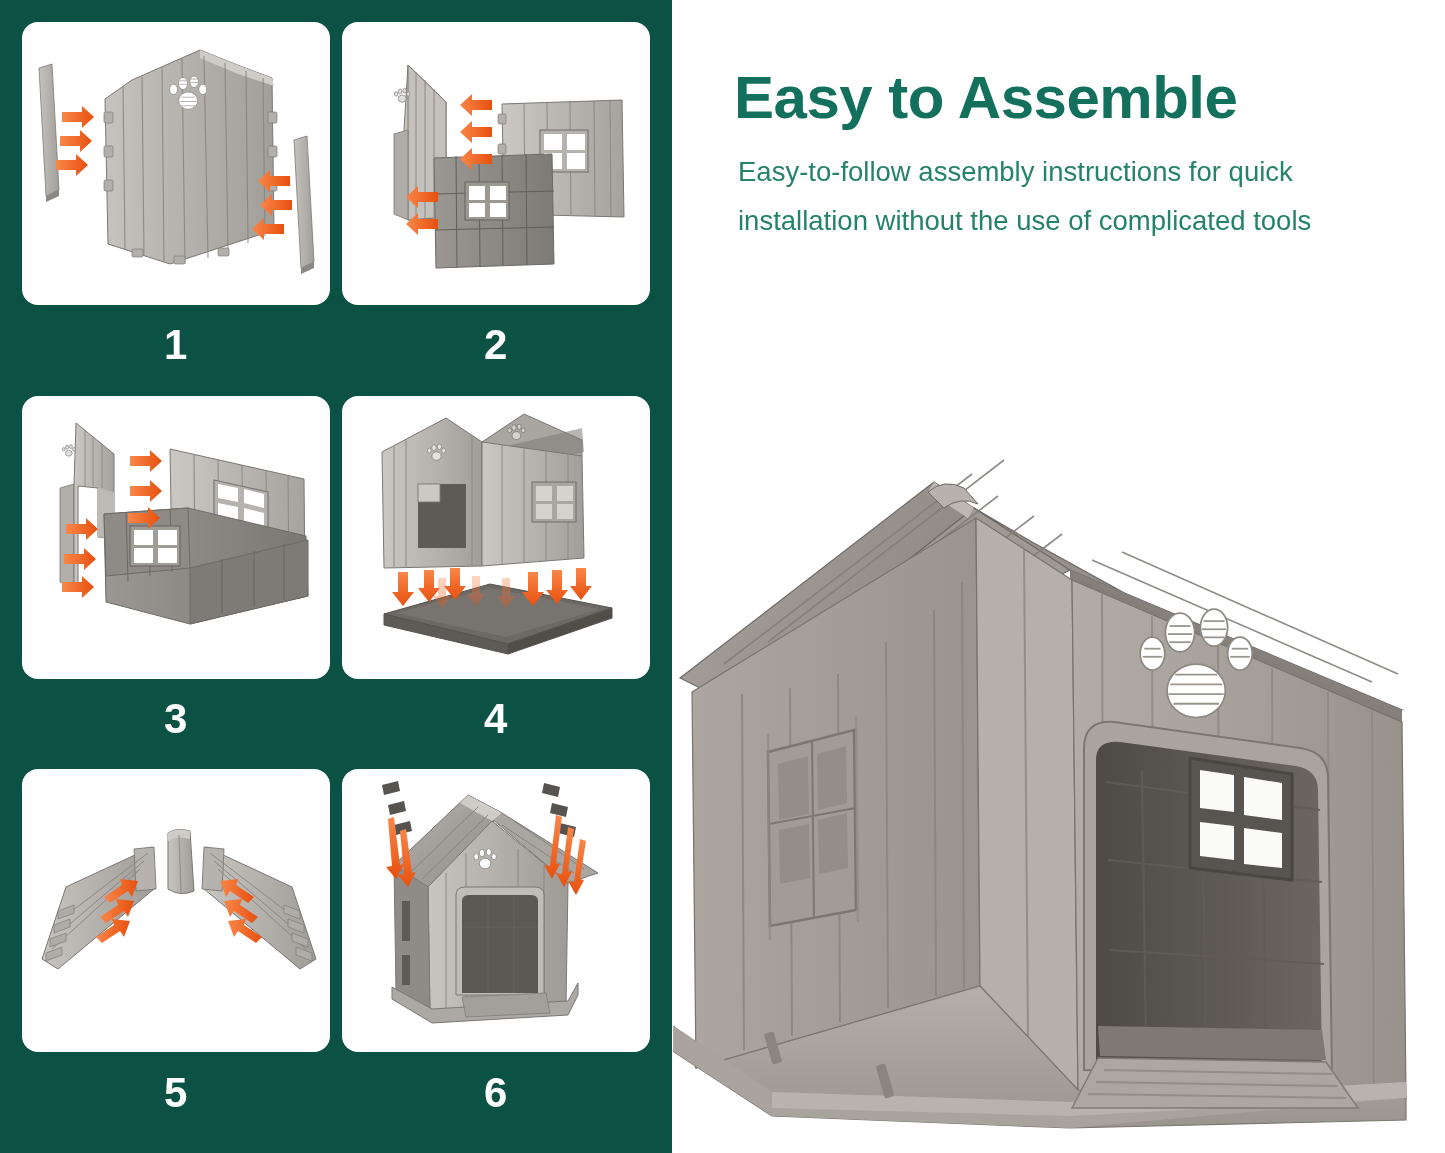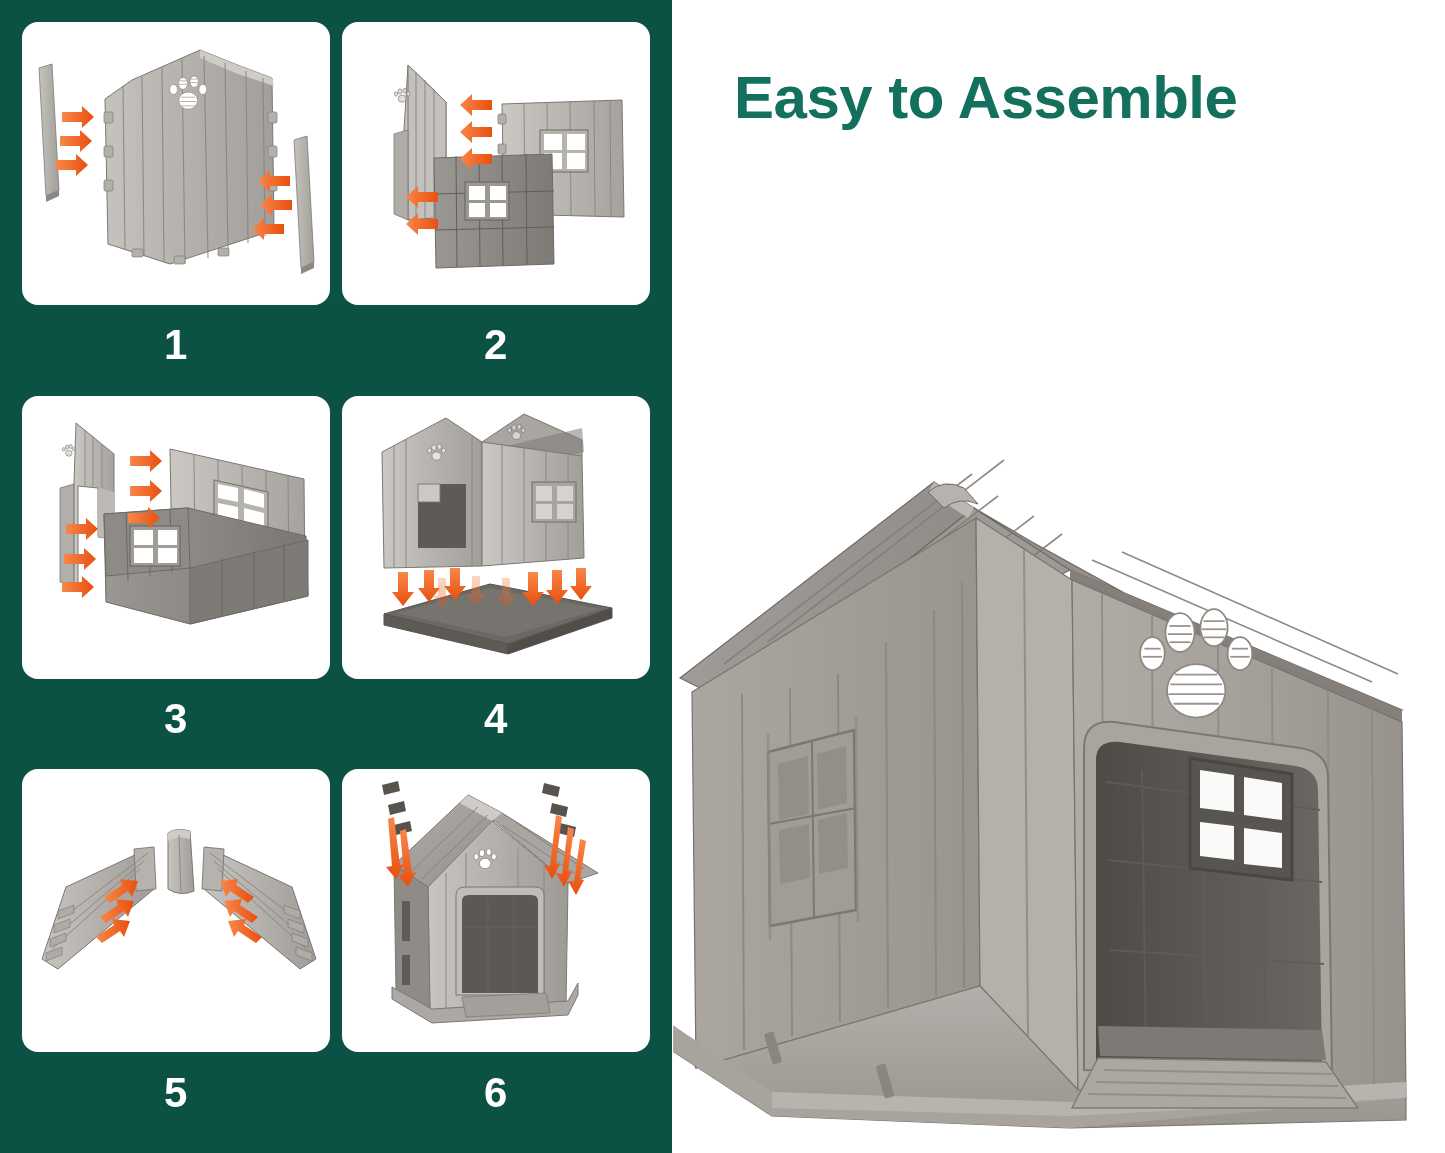--- a/index.html
+++ b/index.html
@@ -572,20 +572,21 @@
           </svg>
         </div>
         <div class="step-num">6</div>
       </div>
 
     </div>
   </div>
 
   <div class="right-col">
     <div class="headline">Easy to Assemble</div>
+    <div class="subtext">Easy-to-follow assembly instructions for quick installation without the use of complicated tools</div>
 
     <svg class="hero" viewBox="0 0 773 700">
       <defs>
         <linearGradient id="hRoofL" x1="0" y1="0" x2="1" y2="0.4">
           <stop offset="0" stop-color="#A9A49F"></stop>
             <stop offset="1" stop-color="#8E8984"></stop>
         </linearGradient>
         <linearGradient id="hRoofR" x1="0" y1="0" x2="1" y2="0">
           <stop offset="0" stop-color="#9B9691"></stop>
             <stop offset="1" stop-color="#827D78"></stop>

